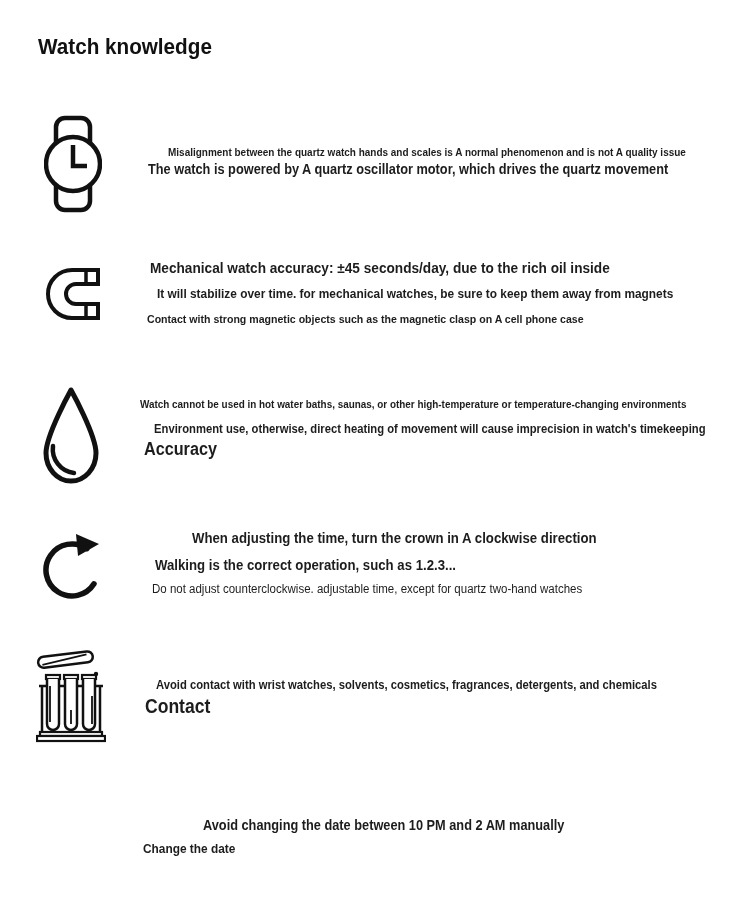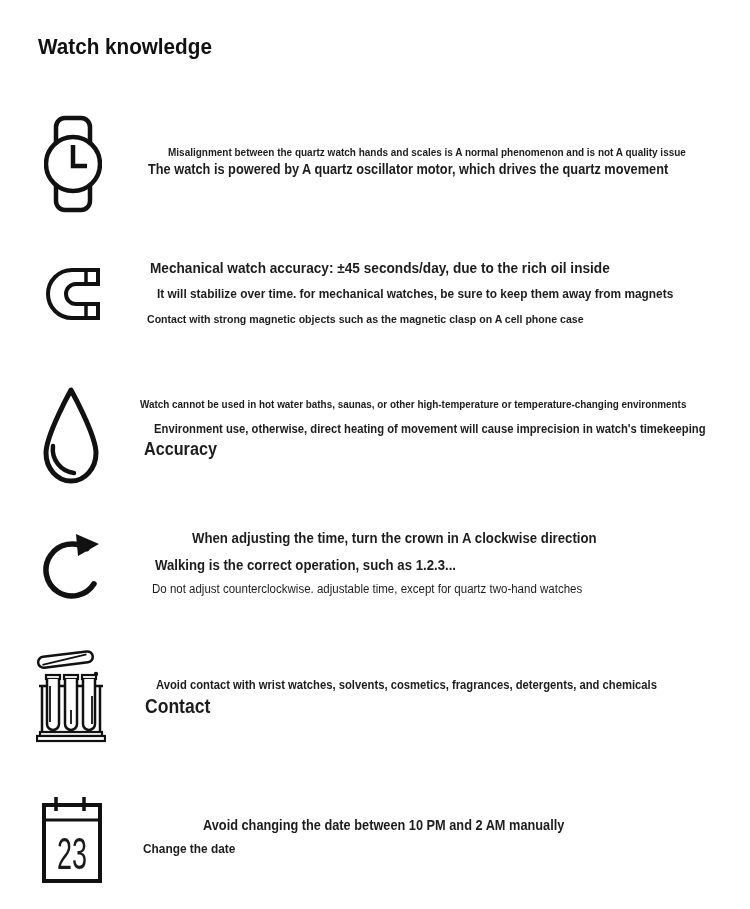--- a/index.html
+++ b/index.html
@@ -114,24 +114,16 @@
       <path d="M47 31 L47 76 A6 6 0 0 0 59 76 L59 31" fill="#fff" stroke="#111" stroke-width="2.5"></path>
       <path d="M56 48 V76" stroke="#111" stroke-width="1.8"></path>
 
       <rect x="4" y="84" width="62" height="4" fill="#fff" stroke="#111" stroke-width="2.2"></rect>
       <rect x="1" y="88" width="68" height="5" fill="#fff" stroke="#111" stroke-width="2.2"></rect>
     </svg>
   </div>
   <div class="ln s4l0">Avoid contact with wrist watches, solvents, cosmetics, fragrances, detergents, and chemicals</div>
   <div class="ln s4l1">Contact</div>
 
-  <div class="icon ic5">
-    <svg width="64" height="90" viewBox="0 0 64 90" fill="none" xmlns="http://www.w3.org/2000/svg">
-      <rect x="4" y="10" width="56" height="76" fill="#fff" stroke="#111" stroke-width="4"></rect>
-      <path d="M4 25 H60" stroke="#111" stroke-width="3"></path>
-      <path d="M16 2 V16 M44 2 V16" stroke="#111" stroke-width="3.5"></path>
-      <text x="32" y="74" text-anchor="middle" font-family="Liberation Sans, sans-serif" font-size="44" fill="#1a1a1a" textLength="30" lengthAdjust="spacingAndGlyphs">23</text>
-    </svg>
-  </div>
   <div class="ln s5l0">Avoid changing the date between 10 PM and 2 AM manually</div>
   <div class="ln s5l1">Change the date</div>
 
 </div>
 
 </body></html>

